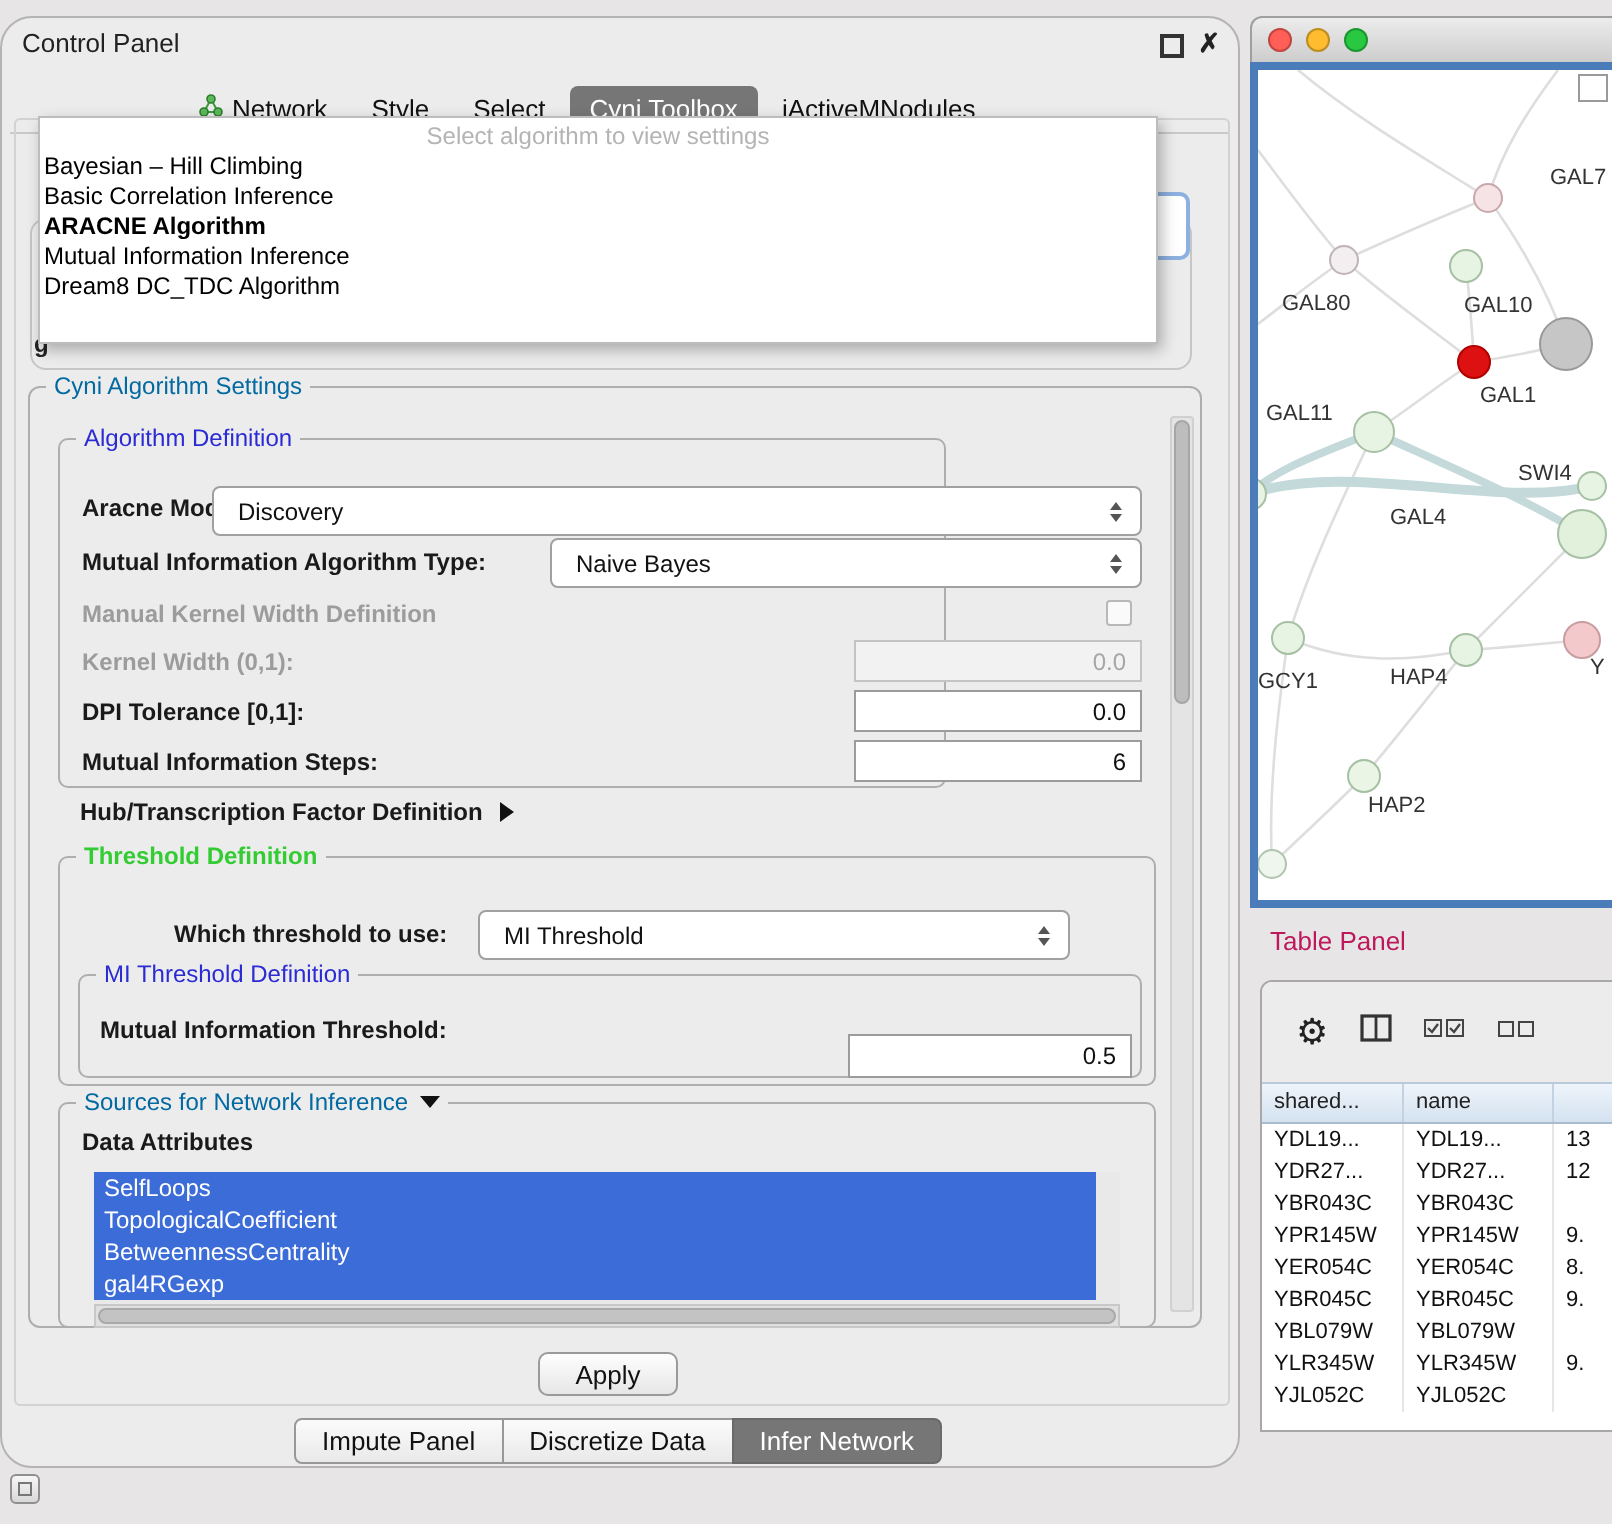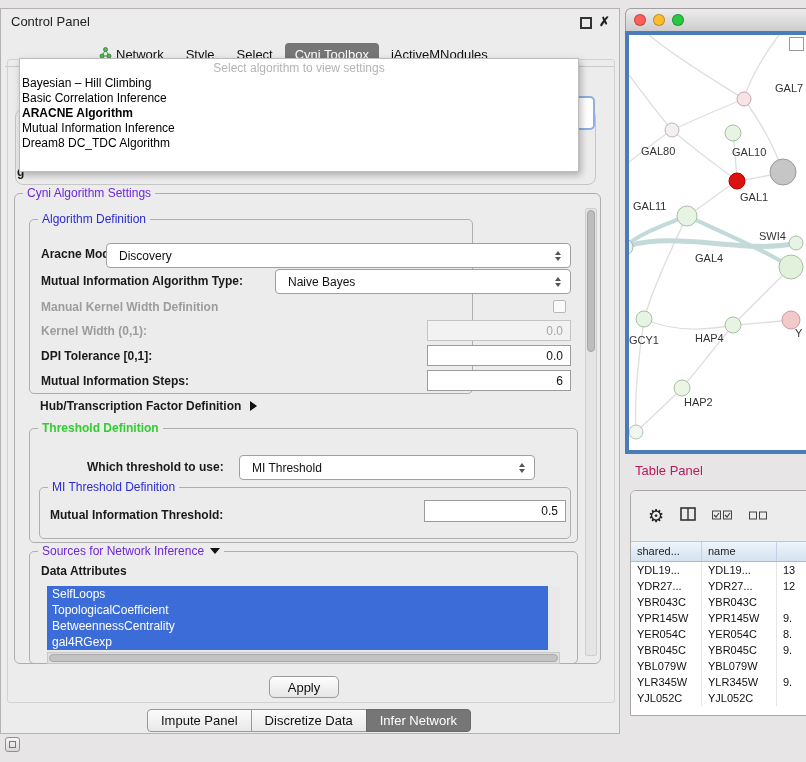--- a/index.html
+++ b/index.html
@@ -2,21 +2,21 @@
 <html><head>
 <meta charset="utf-8">
 <style>
   html,body{margin:0;padding:0;}
   body{width:806px;height:762px;overflow:hidden;background:#e7e5e5;
        font-family:"Liberation Sans",sans-serif;-webkit-font-smoothing:antialiased;}
   .screen{position:absolute;left:0;top:0;width:806px;height:762px;overflow:hidden;}
 
   
   .cp{position:absolute;left:0;top:8px;width:620px;height:726px;background:#ececec;
-      border:1px solid #b4b4b4;border-radius:0;box-sizing:border-box;}
+      border:1px solid #b4b4b4;border-radius:16px;box-sizing:border-box;}
   .cp-titlebar{position:absolute;left:0;top:0;right:0;height:24px;}
   .cp-title{position:absolute;left:10px;top:5px;font-size:13px;color:#222;}
   .cp-float{position:absolute;right:27px;top:8px;width:8px;height:8px;border:2px solid #333;}
   .cp-close{position:absolute;right:9px;top:5px;font-size:13px;font-weight:bold;color:#222;cursor:default;}
   .cp-tabs{position:absolute;left:88px;top:34px;height:23px;display:flex;gap:2px;font-size:13px;}
   .cp-tab{display:flex;align-items:center;gap:4px;padding:2px 10px;color:#111;
           border-radius:4px 4px 0 0;white-space:nowrap;}
   .cp-tab.selected{background:#767676;color:#fff;}
   .cp-sep{position:absolute;left:4px;right:4px;top:57px;border-top:1px solid #c9c9c9;}
   .cp-inner{position:absolute;left:6px;top:50px;width:606px;height:642px;
@@ -34,21 +34,21 @@
               border:1px solid #bdbdbd;box-shadow:2px 3px 7px rgba(0,0,0,.28);z-index:30;
               box-sizing:border-box;padding-top:1px;}
   .algo-placeholder{height:16px;line-height:16px;text-align:center;color:#b4b4b4;font-size:12px;}
   .algo-item{height:15px;line-height:15px;padding-left:2px;font-size:12px;color:#000;white-space:nowrap;}
   .algo-item.bold{font-weight:bold;}
 
   
   .group{position:absolute;border:1px solid #aeaeae;border-radius:6px;box-sizing:border-box;}
   .group-title{position:absolute;top:-8px;left:8px;background:#ececec;padding:0 4px;font-size:12px;
                white-space:nowrap;display:flex;align-items:center;}
-  .group-title.dark{color:#6d28d9;}
+  .group-title.dark{color:#0369a1;}
   .group-title.blue{color:#2b2bd4;}
   .group-title.green{color:#33cc33;font-weight:bold;}
   .main-group{left:13px;top:184px;width:587px;height:471px;}
   .algo-def{left:14px;top:25px;width:444px;height:175px;border-radius:5px;}
   .threshold{left:14px;top:234px;width:549px;height:115px;border-radius:5px;}
   .mi-group{left:9px;top:58px;width:532px;height:52px;border-radius:5px;}
   .sources{left:14px;top:357px;width:549px;height:113px;border-radius:5px;}
 
   .lbl{position:absolute;font-size:12px;color:#1a1a1a;white-space:nowrap;}
   .lbl.b{font-weight:bold;}
@@ -237,21 +237,21 @@
           <span>MI Threshold</span>
           <span class="stepper">
               <i class="up"></i>
               <i class="dn"></i>
             </span>
         </div>
 
         <div class="group mi-group">
           <span class="group-title blue">MI Threshold Definition</span>
           <span class="lbl b" style="left:10px;top:20px">Mutual Information Threshold:</span>
-          <div class="field" style="left:384px;top:12px;width:142px;height:22px">0.5</div>
+          <div class="field" style="left:384px;top:29px;width:142px;height:22px">0.5</div>
         </div>
       </div>
 
       <div class="group sources">
         <span class="group-title dark">
           <span>Sources for Network Inference</span>
           <span class="tri-down"></span>
         </span>
         <span class="lbl b" style="left:11px;top:12px">Data Attributes</span>
         <div class="attr-list">

